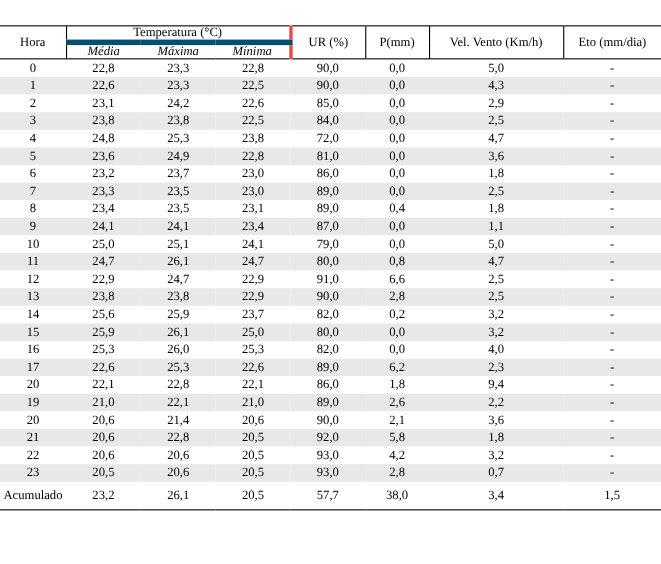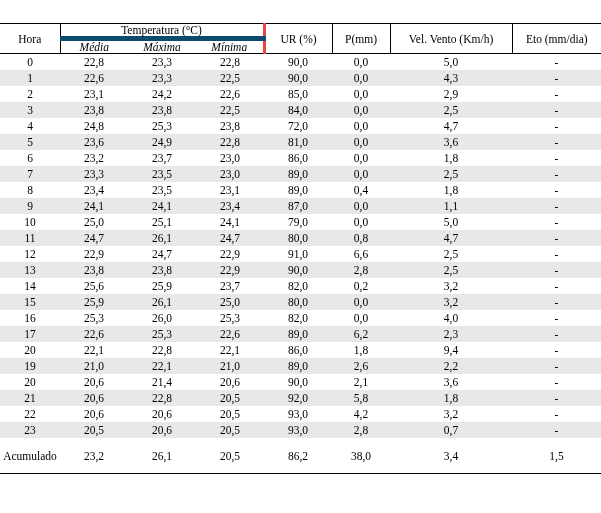--- a/index.html
+++ b/index.html
@@ -63,21 +63,21 @@
     padding-bottom: 1px;
   }
   tbody tr.alt td {
     background: #e8e8e8;
   }
   tbody tr.plain td {
     background: #ffffff;
   }
   tfoot td {
     font-weight: bold;
-    height: 35px;
+    height: 25px;
     padding-top: 1px;
     padding-bottom: 2px;
     background: #ffffff;
   }
   .col-hora { width: 60px; }
   .col-med  { width: 68px; }
   .col-max  { width: 68px; }
   .col-min  { width: 68px; }
   .col-ur   { width: 68px; }
   .col-p    { width: 58px; }
@@ -355,20 +355,20 @@
           <td>0,7</td>
           <td>-</td>
         </tr>
       </tbody>
     <tfoot>
       <tr class="t-outer-bottom">
         <td>Acumulado</td>
         <td>23,2</td>
         <td>26,1</td>
         <td>20,5</td>
-        <td>86,2</td>
+        <td>57,7</td>
         <td>38,0</td>
         <td>3,4</td>
         <td>1,5</td>
       </tr>
     </tfoot>
   </table>
 </div>
 
 </body></html>

